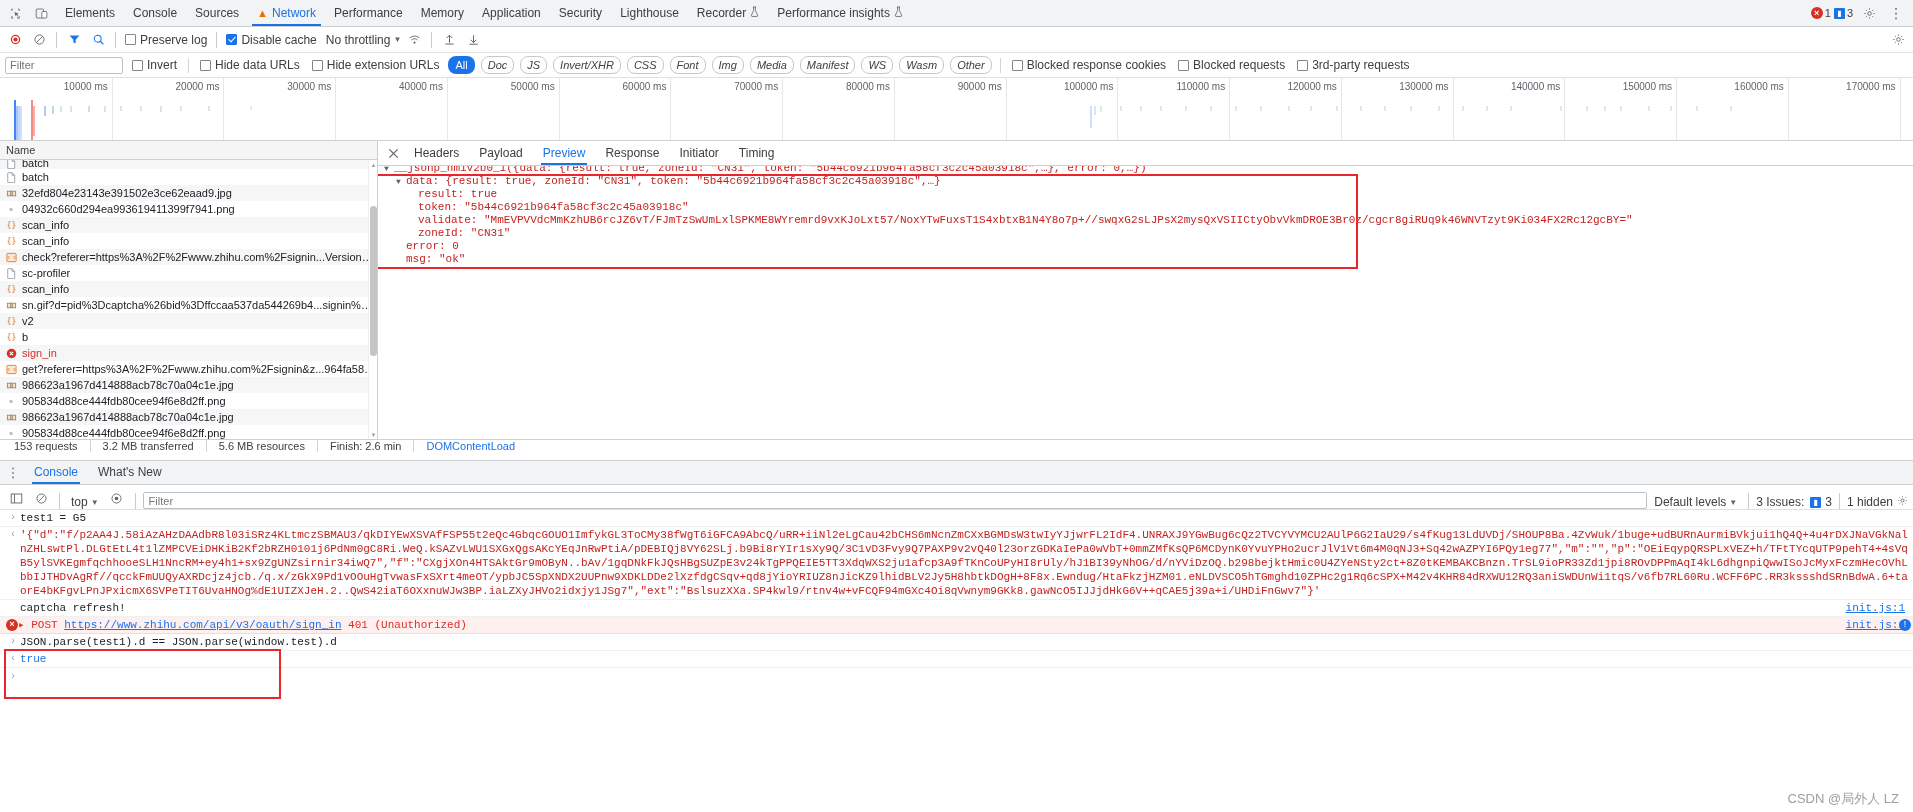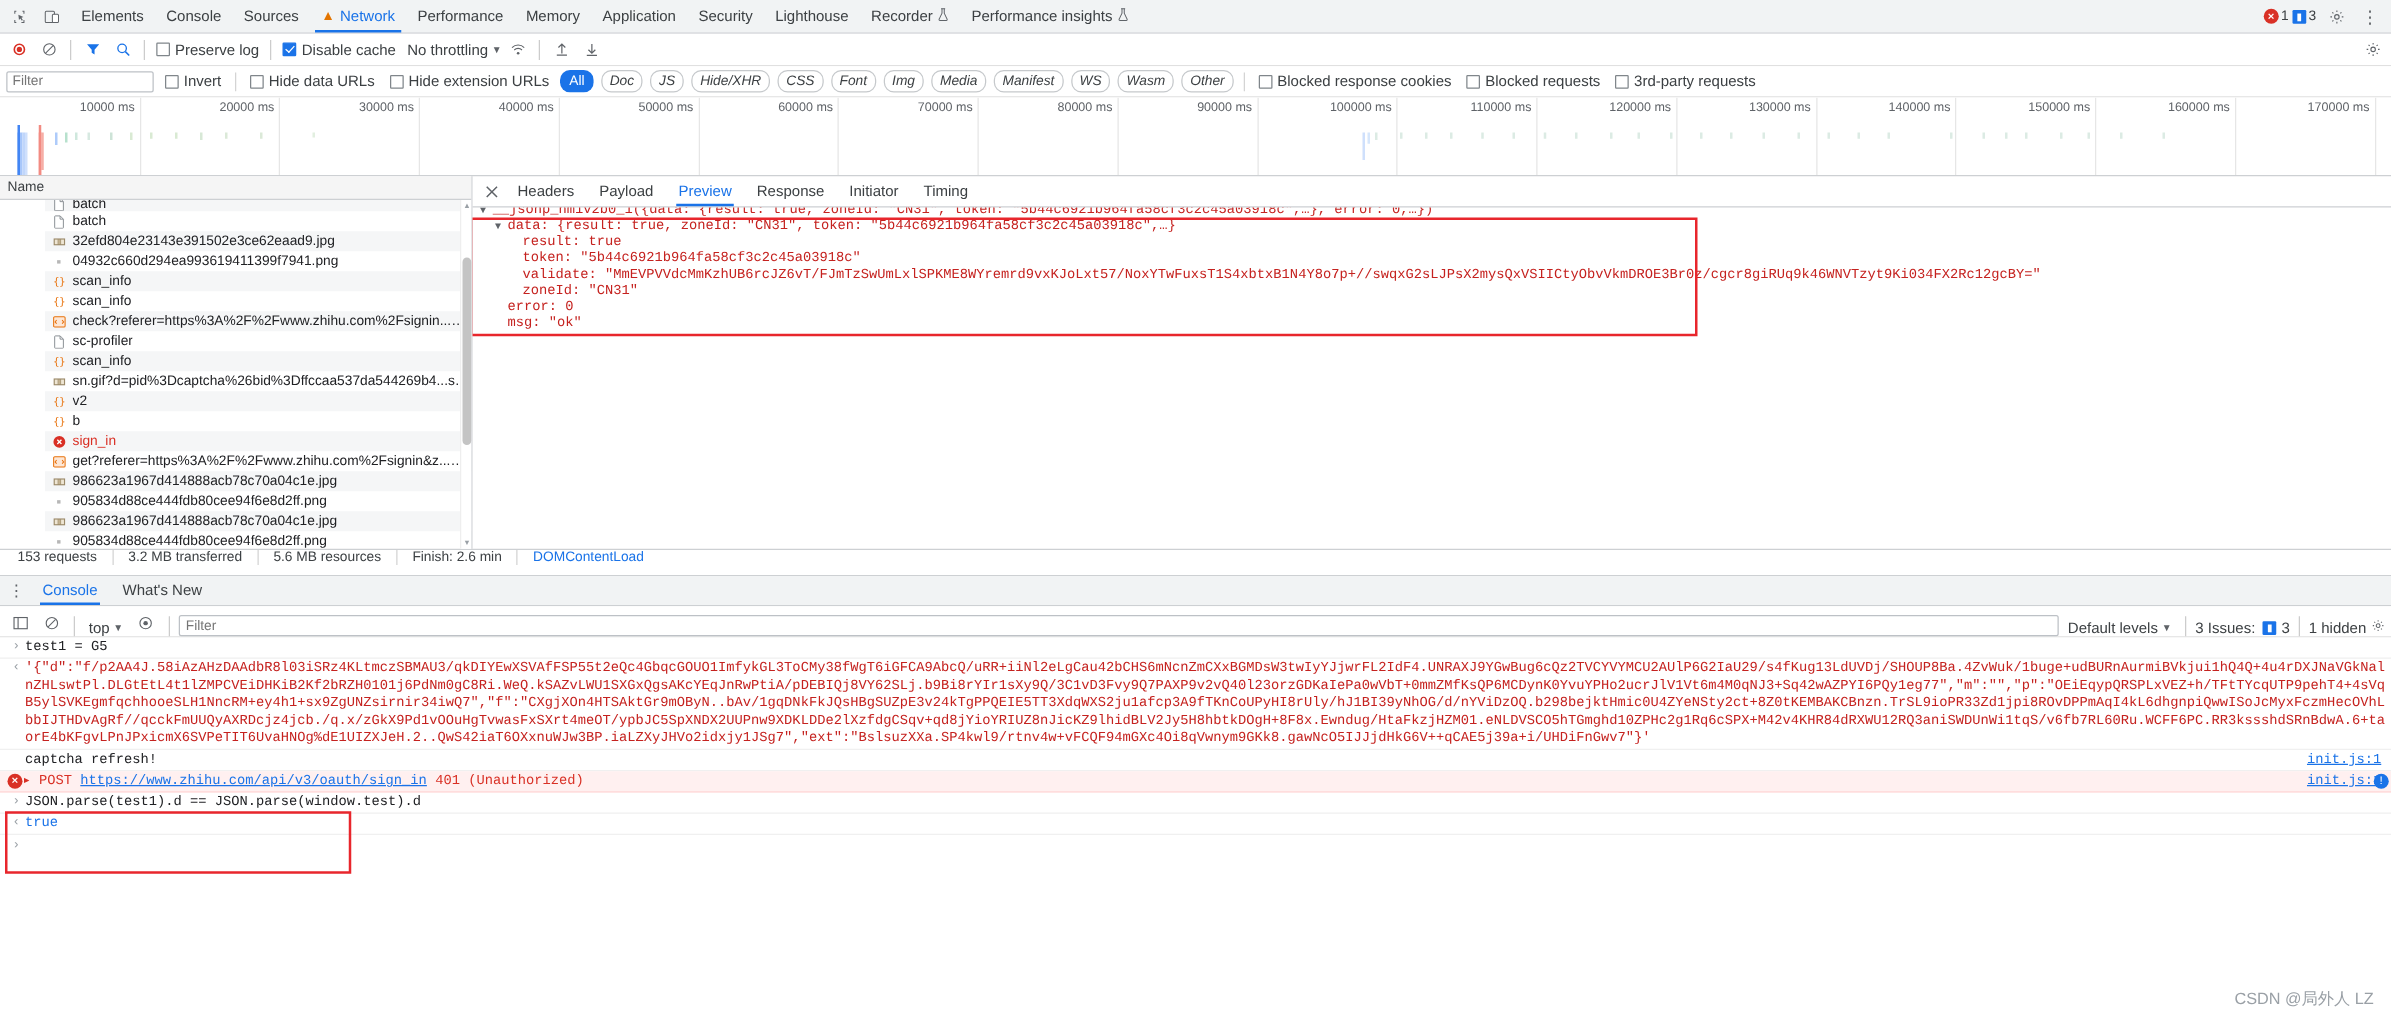--- a/index.html
+++ b/index.html
@@ -99,21 +99,21 @@
   .ov-bar { position: absolute; width: 2px; }
 
   
   .split { display: flex; flex: 1 1 auto; min-height: 0; border-bottom: 1px solid #cdd0d3; }
   .reqpane { width: 378px; flex: 0 0 378px; display: flex; flex-direction: column; border-right: 1px solid #cdd0d3; min-height: 0; position: relative; }
   .reqhead {
     height: 19px; flex: 0 0 19px; display: flex; align-items: center;
     font-size: 11px; color: #3c4043; padding-left: 6px;
     background: #f5f5f5; border-bottom: 1px solid #cdd0d3;
   }
-  .reqlist { flex: 1 1 auto; overflow: hidden; position: relative; margin-left: 36px; }
+  .reqlist { flex: 1 1 auto; overflow: hidden; position: relative; }
   .reqrow {
     height: 16px; display: flex; align-items: center; gap: 5px;
     padding-left: 5px; font-size: 11px; color: #202124; white-space: nowrap;
   }
   .reqrow:nth-child(odd) { background: #f5f6f7; }
   .reqrow .rname { overflow: hidden; text-overflow: ellipsis; }
   .reqrow.err .rname { color: #d93025; }
   .ricon { width: 12px; height: 12px; flex: 0 0 12px; display: flex; align-items: center; justify-content: center; }
   .ricon svg { display: block; }
   .scrollbar-v {
@@ -372,21 +372,21 @@
       <span class="cb"></span>
       <span>Hide data URLs</span>
     </label>
     <label class="chk-wrap">
       <span class="cb"></span>
       <span>Hide extension URLs</span>
     </label>
     <div class="ftype sel">All</div>
     <div class="ftype bord">Doc</div>
     <div class="ftype bord">JS</div>
-    <div class="ftype bord">Hide/XHR</div>
+    <div class="ftype bord">Invert/XHR</div>
     <div class="ftype bord">CSS</div>
     <div class="ftype bord">Font</div>
     <div class="ftype bord">Img</div>
     <div class="ftype bord">Media</div>
     <div class="ftype bord">Manifest</div>
     <div class="ftype bord">WS</div>
     <div class="ftype bord">Wasm</div>
     <div class="ftype bord">Other</div>
     <div class="vsep"></div>
     <label class="chk-wrap">

